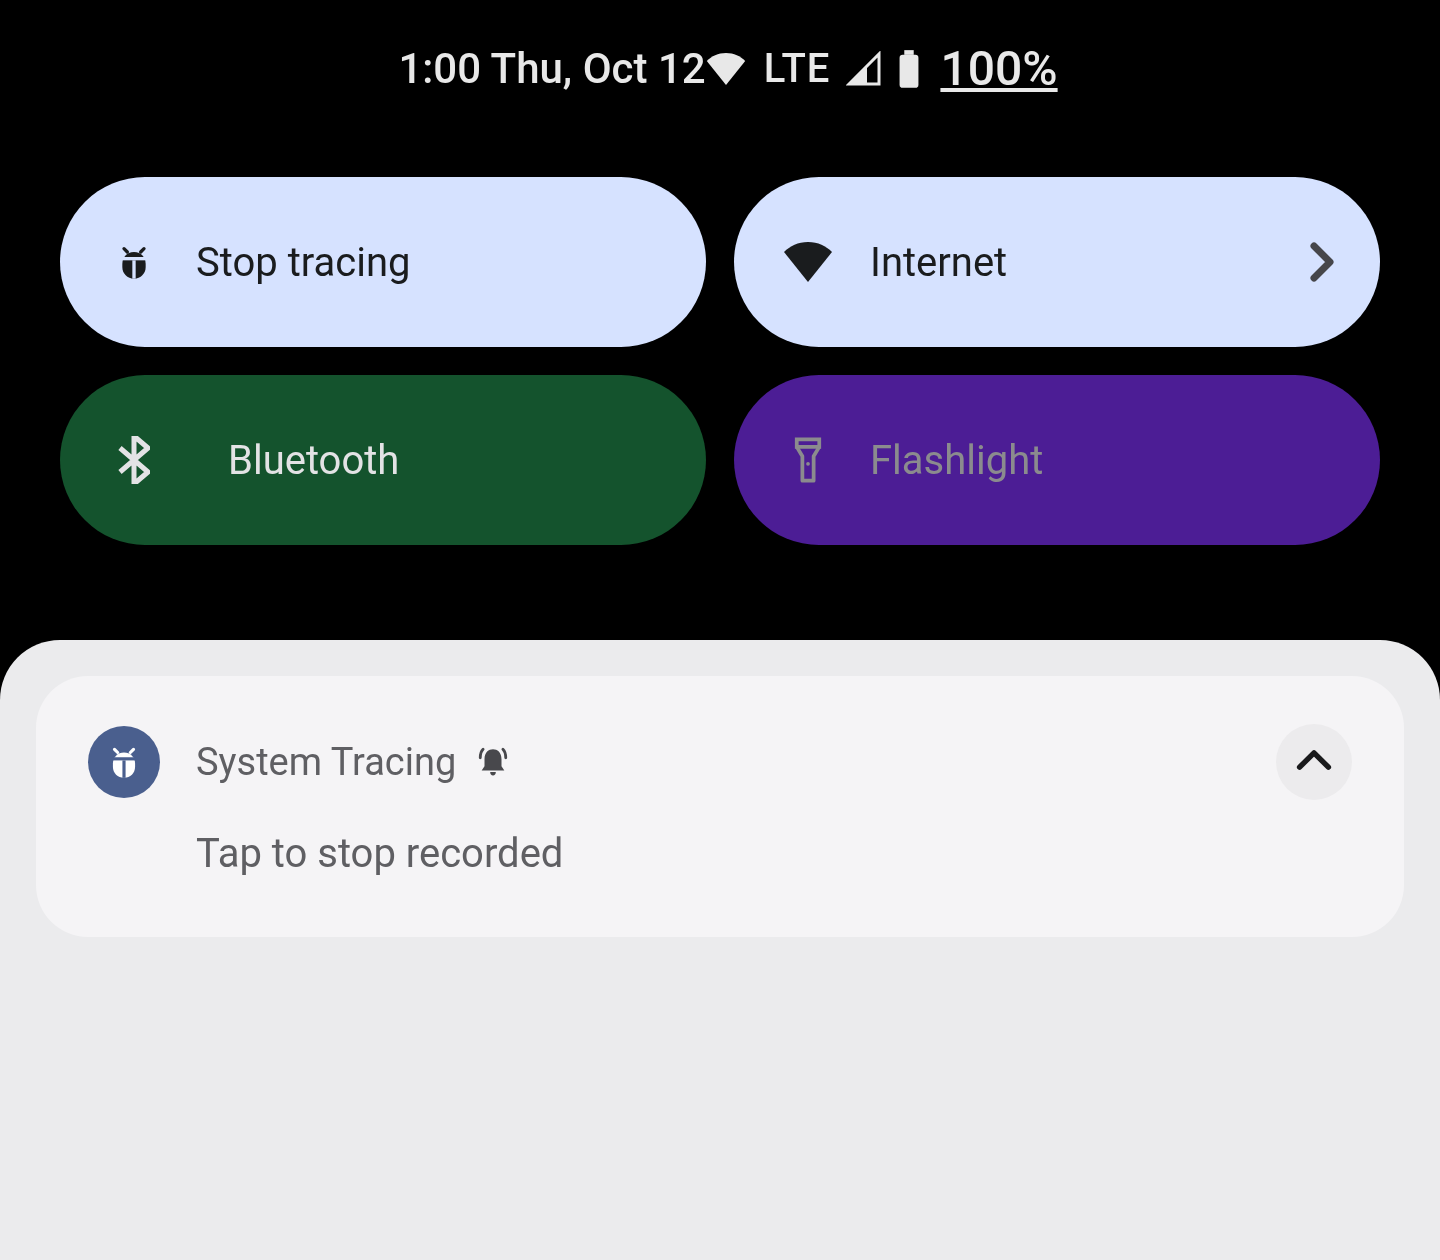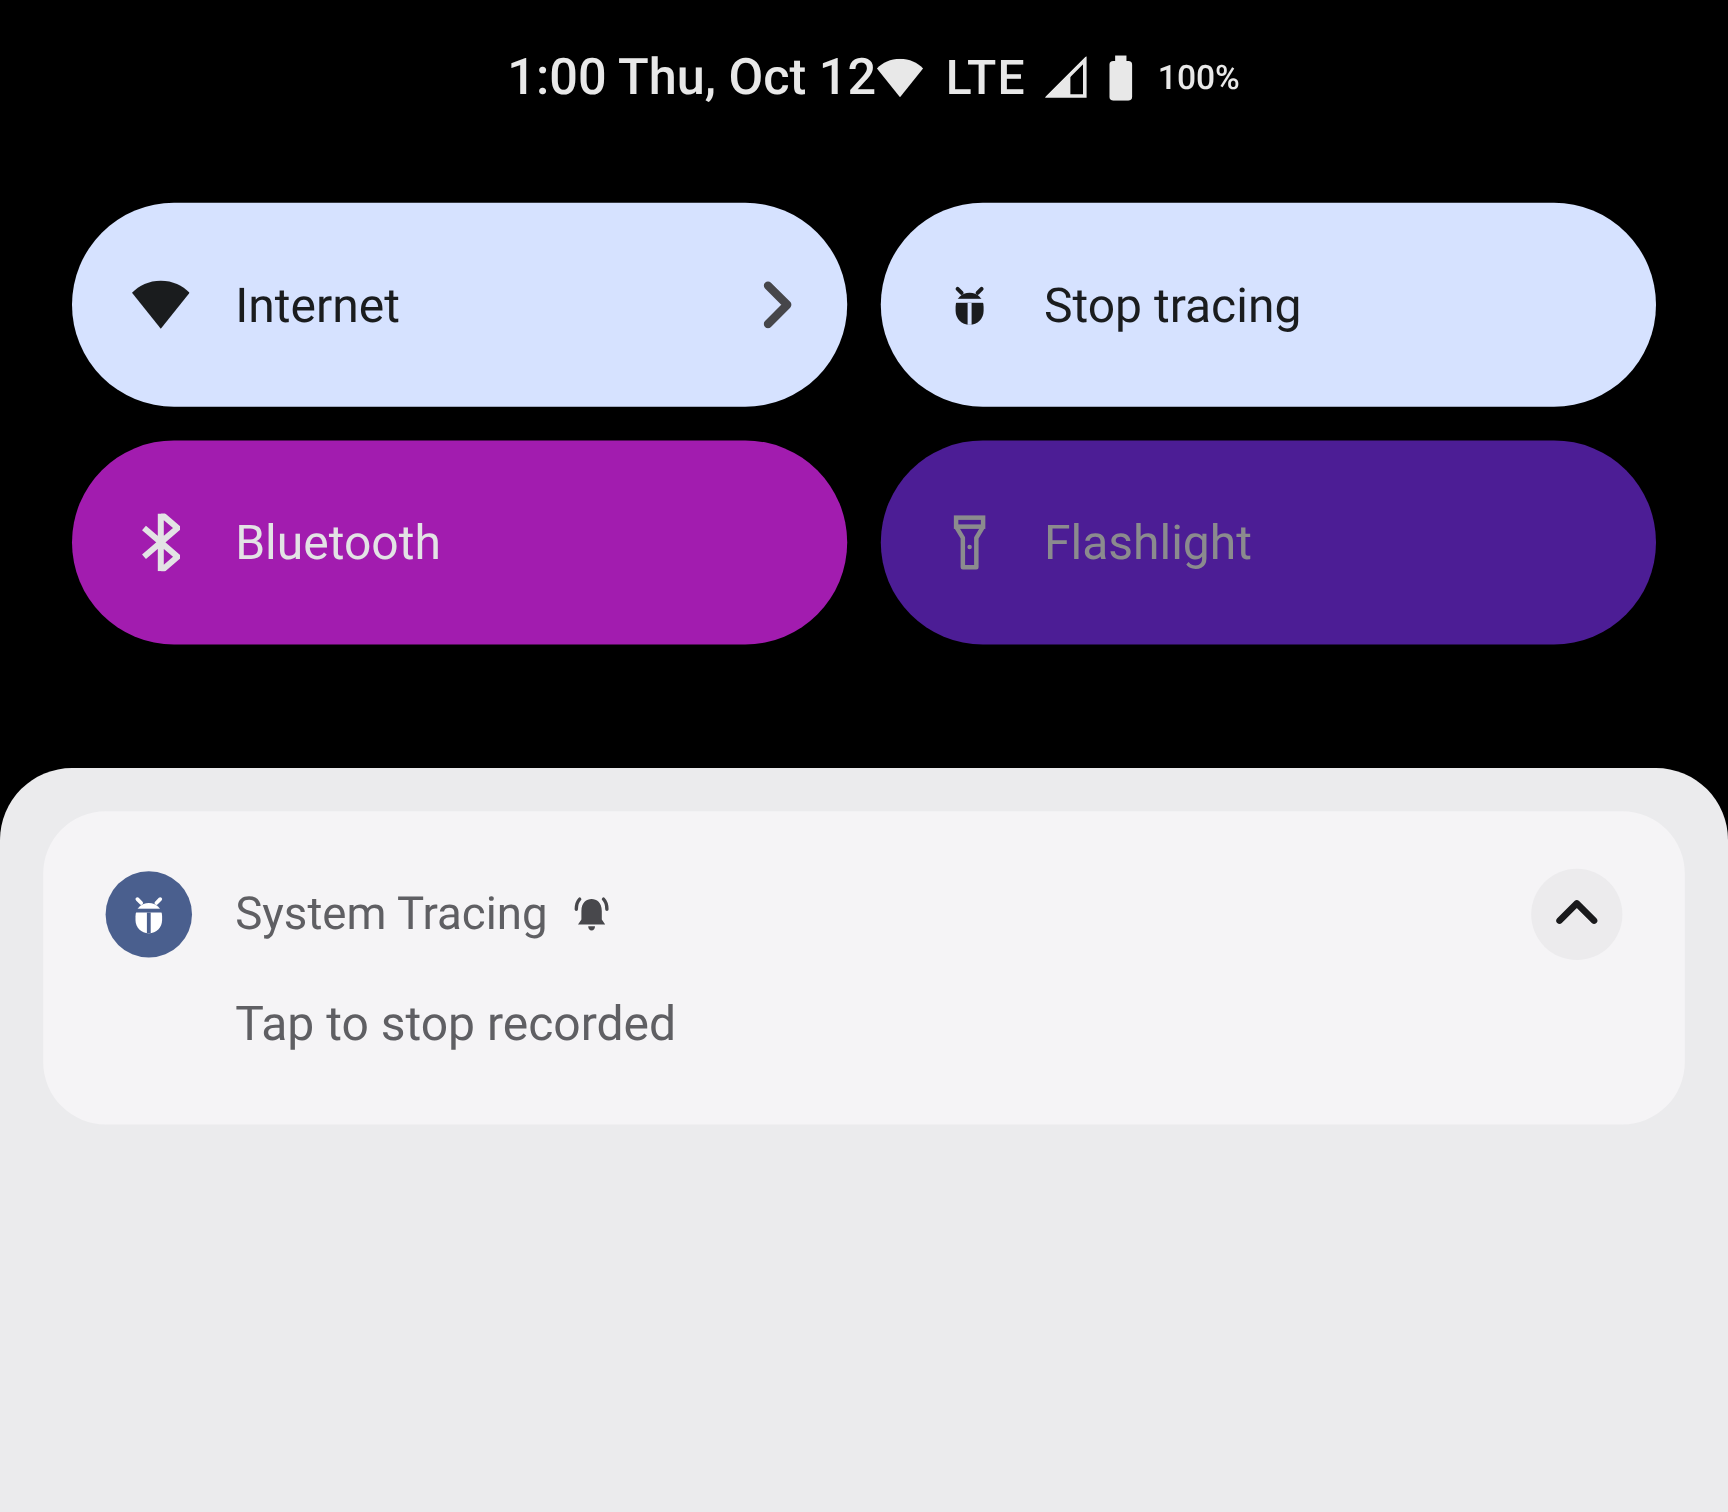--- a/index.html
+++ b/index.html
@@ -39,22 +39,23 @@
       display: block;
     }
 
     .lte-text {
       font-size: 40px;
       letter-spacing: 1px;
       margin-left: 2px;
     }
 
     .battery-text {
-      font-size: 28px;
+      font-size: 48px;
       margin-left: 4px;
+      text-decoration: underline;
     }
 
     
     .tiles-container {
       padding: 40px 60px 60px 60px;
       display: grid;
       grid-template-columns: 1fr 1fr;
       gap: 28px;
     }
 
@@ -67,22 +68,23 @@
       cursor: pointer;
       position: relative;
     }
 
     .tile-active {
       background: #d6e2ff;
       color: #1a1c1e;
     }
 
     .tile-inactive-light {
-      background: #a21caf;
+      background: #14532d;
       color: #e3e3e5;
+      gap: 32px;
     }
 
     .tile-inactive-dark {
       background: #4c1d95;
       color: #8b8b8e;
     }
 
     .tile-icon {
       width: 48px;
       height: 48px;
@@ -207,42 +209,42 @@
       </svg>
     </span>
     <span class="battery-text">100%</span>
   </div>
 </div>
 
 <div class="tiles-container">
 
   <div class="tile tile-active">
     <span class="tile-icon">
-      <svg width="52" height="42" viewBox="0 0 24 20">
-        <path d="M12 20 L0 5 C3 2 7 0 12 0 C17 0 21 2 24 5 Z" fill="#1a1c1e"></path>
-      </svg>
-    </span>
-    <span class="tile-label">Internet</span>
-    <span class="tile-chevron">
-      <svg width="24" height="40" viewBox="0 0 12 20">
-        <path d="M2 2 L10 10 L2 18" stroke="#46464a" stroke-width="3.5" fill="none" stroke-linecap="round" stroke-linejoin="round"></path>
-      </svg>
-    </span>
-  </div>
-
-  <div class="tile tile-active">
-    <span class="tile-icon">
       <svg width="40" height="40" viewBox="0 0 24 24">
         <path d="M6 4 L8 6 M18 4 L16 6" stroke="#1a1c1e" stroke-width="2" stroke-linecap="round"></path>
         <path d="M12 6 C8 6 5 9 5 13 L5 15 C5 19 8 22 12 22 C16 22 19 19 19 15 L19 13 C19 9 16 6 12 6 Z" fill="#1a1c1e"></path>
         <rect x="11" y="11" width="2" height="11" fill="#d6e2ff"></rect>
         <rect x="5" y="9" width="14" height="2" fill="#d6e2ff"></rect>
       </svg>
     </span>
     <span class="tile-label">Stop tracing</span>
+  </div>
+
+  <div class="tile tile-active">
+    <span class="tile-icon">
+      <svg width="52" height="42" viewBox="0 0 24 20">
+        <path d="M12 20 L0 5 C3 2 7 0 12 0 C17 0 21 2 24 5 Z" fill="#1a1c1e"></path>
+      </svg>
+    </span>
+    <span class="tile-label">Internet</span>
+    <span class="tile-chevron">
+      <svg width="24" height="40" viewBox="0 0 12 20">
+        <path d="M2 2 L10 10 L2 18" stroke="#46464a" stroke-width="3.5" fill="none" stroke-linecap="round" stroke-linejoin="round"></path>
+      </svg>
+    </span>
   </div>
 
   <div class="tile tile-inactive-light">
     <span class="tile-icon">
       <svg width="32" height="48" viewBox="0 0 16 24">
         <path d="M8 0 L8 24 M8 0 L15 6 L8 12 M8 12 L15 18 L8 24 M1 6 L15 18 M1 18 L15 6" stroke="#e3e3e5" stroke-width="2.5" fill="none" stroke-linejoin="round"></path>
       </svg>
     </span>
     <span class="tile-label">Bluetooth</span>
   </div>

